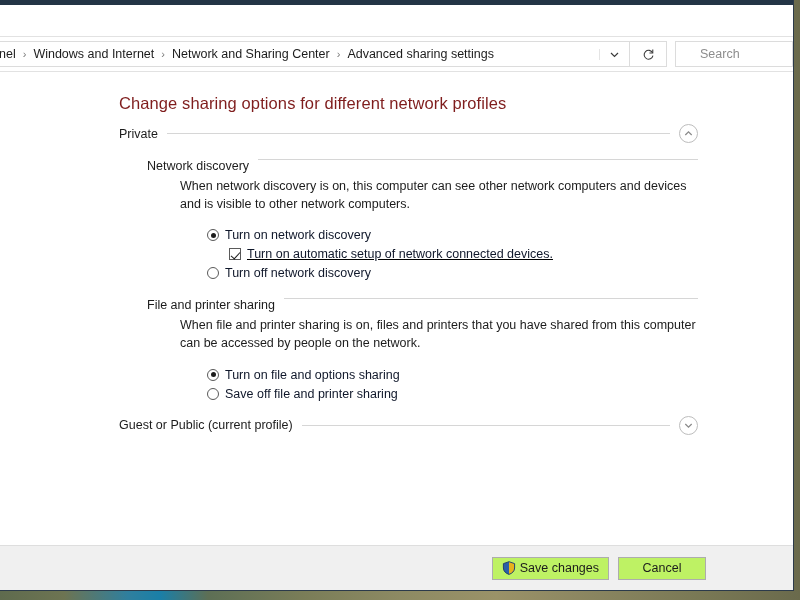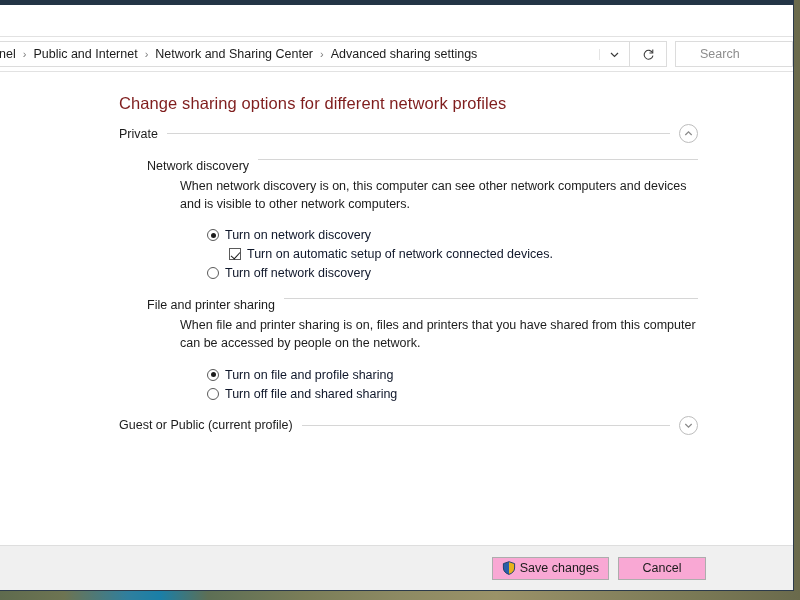--- a/index.html
+++ b/index.html
@@ -209,21 +209,21 @@
   
   .opt-list { margin-left: 27px; }
   .opt-row {
     display: flex;
     align-items: center;
     gap: 6px;
     height: 18px;
     margin-bottom: 1px;
     cursor: default;
   }
-  .opt-row.indent { margin-left: 22px; }
+  .opt-row.indent { margin-left: 22px; text-decoration: underline; }
   .opt-label {
     font-size: 12.5px;
     color: #0f172a;
     white-space: nowrap;
   }
   .radio {
     width: 12px; height: 12px;
     border-radius: 50%;
     border: 1px solid #5a5a5a;
     background: #ffffff;
@@ -267,21 +267,21 @@
     display: flex;
     align-items: center;
     justify-content: flex-end;
     padding-right: 87px;
     gap: 9px;
     flex: 0 0 auto;
   }
   .btn {
     min-width: 88px;
     height: 23px;
-    background: #f9a8d4;
+    background: #bef264;
     border: 1px solid #adadad;
     font-size: 12.5px;
     color: #1c1c1c;
     display: flex;
     align-items: center;
     justify-content: center;
     gap: 4px;
     cursor: pointer;
     padding: 0 9px;
   }
@@ -298,21 +298,21 @@
   <div id="topstrip"></div>
 
   <div id="titlebar">
     
   </div>
 
   <div id="addressbar">
     <div id="crumbbox">
       <span class="crumb">ontrol Panel</span>
       <span class="crumb-sep">›</span>
-      <span class="crumb">Public and Internet</span>
+      <span class="crumb">Windows and Internet</span>
       <span class="crumb-sep">›</span>
       <span class="crumb">Network and Sharing Center</span>
       <span class="crumb-sep">›</span>
       <span class="crumb">Advanced sharing settings</span>
       <span class="crumb-spacer"></span>
       <span class="addr-btn">
         <svg width="11" height="11" viewBox="0 0 11 11" aria-hidden="true">
           <path d="M2 4 L5.5 7.5 L9 4" fill="none" stroke="#3a3a3a" stroke-width="1.2"></path>
         </svg>
       </span>
@@ -369,25 +369,25 @@
         <div class="subsec">
           <div class="subsec-head">
             <span class="ss-label">File and printer sharing</span>
             <span class="ss-rule"></span>
           </div>
           <div class="subsec-body">
             <p class="subsec-desc">When file and printer sharing is on, files and printers that you have shared from this computer can be accessed by people on the network.</p>
             <div class="opt-list">
               <div class="opt-row">
                 <span class="radio checked"></span>
-                <span class="opt-label">Turn on file and profile sharing</span>
+                <span class="opt-label">Turn on file and options sharing</span>
               </div>
               <div class="opt-row">
                 <span class="radio"></span>
-                <span class="opt-label">Turn off file and shared sharing</span>
+                <span class="opt-label">Save off file and printer sharing</span>
               </div>
             </div>
           </div>
         </div>
       </div>
 
       <div class="collapsed-sec">
         <div class="profile-head">
           <span class="ph-label">Guest or Public (current profile)</span>
           <span class="ph-rule"></span>

